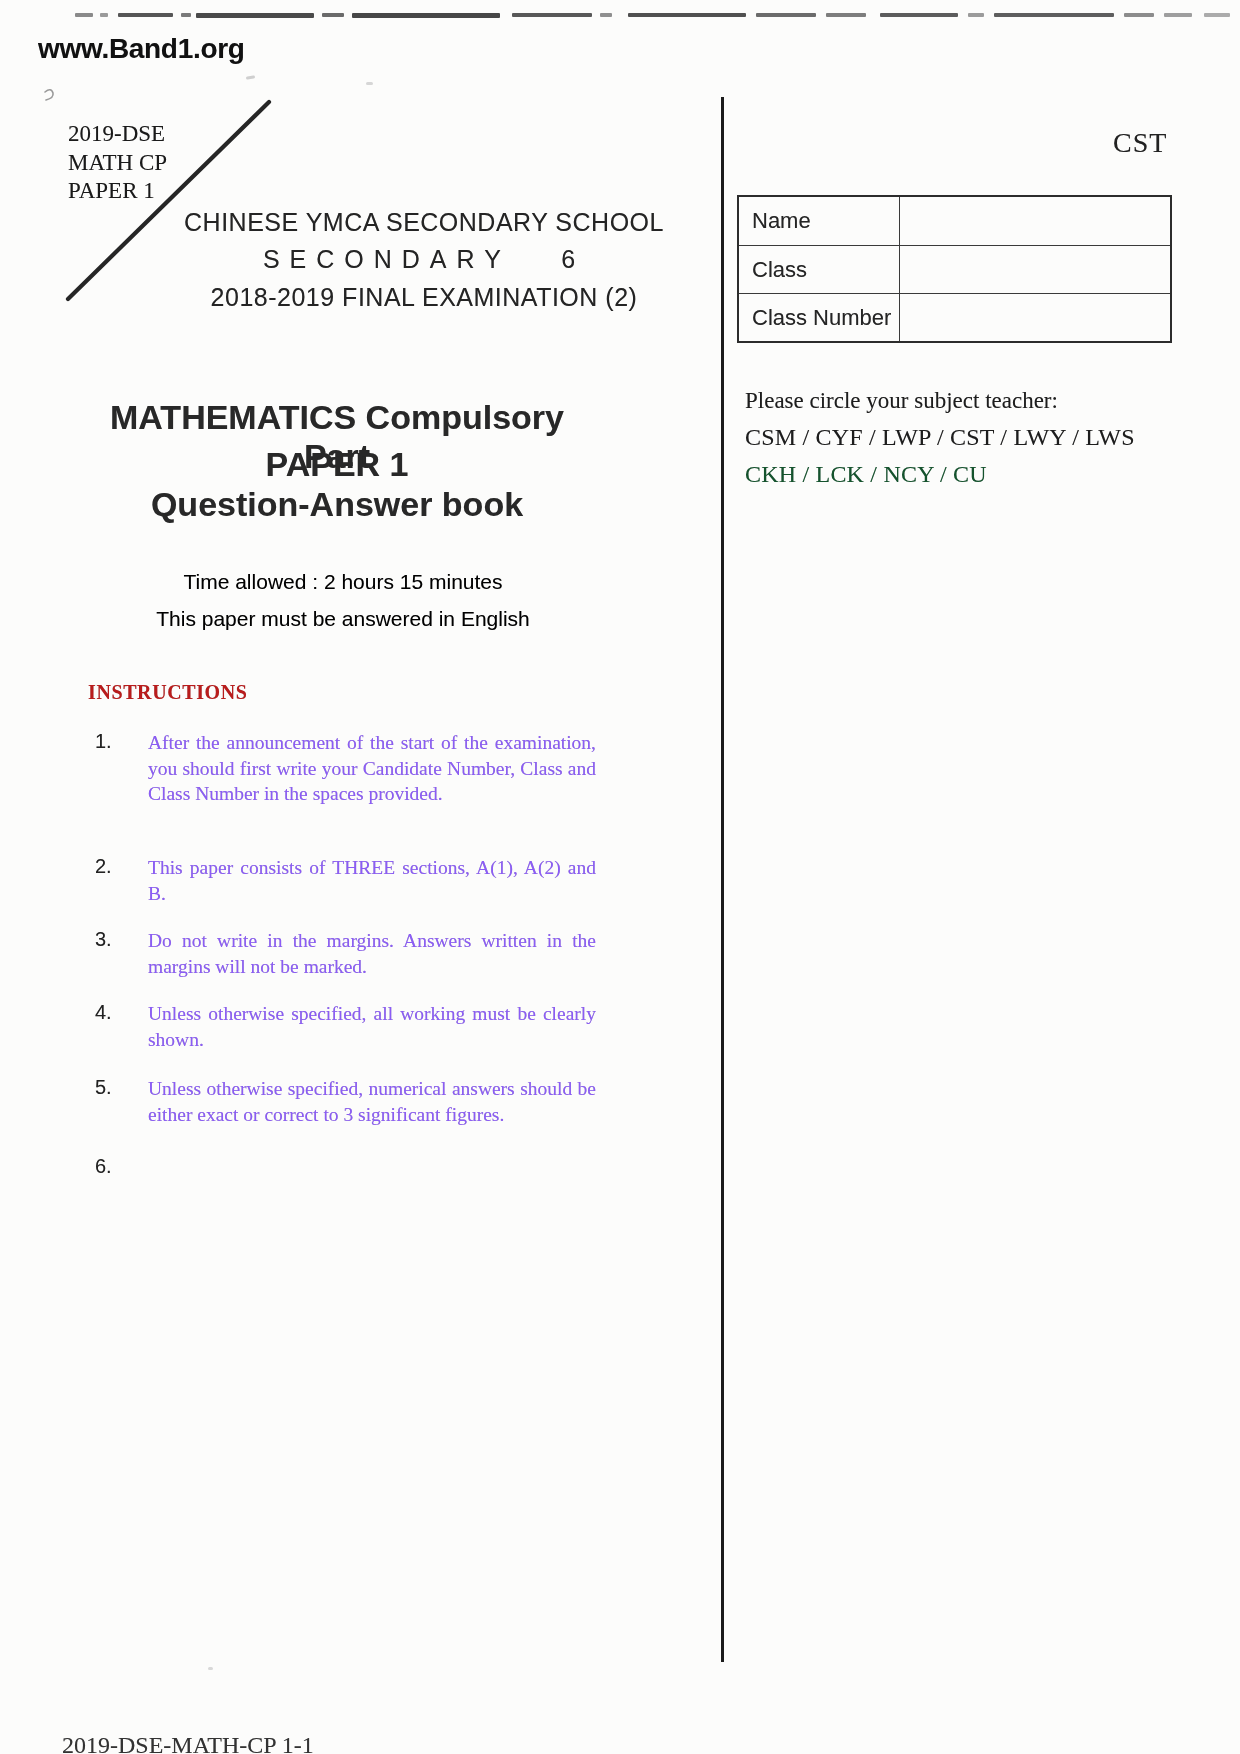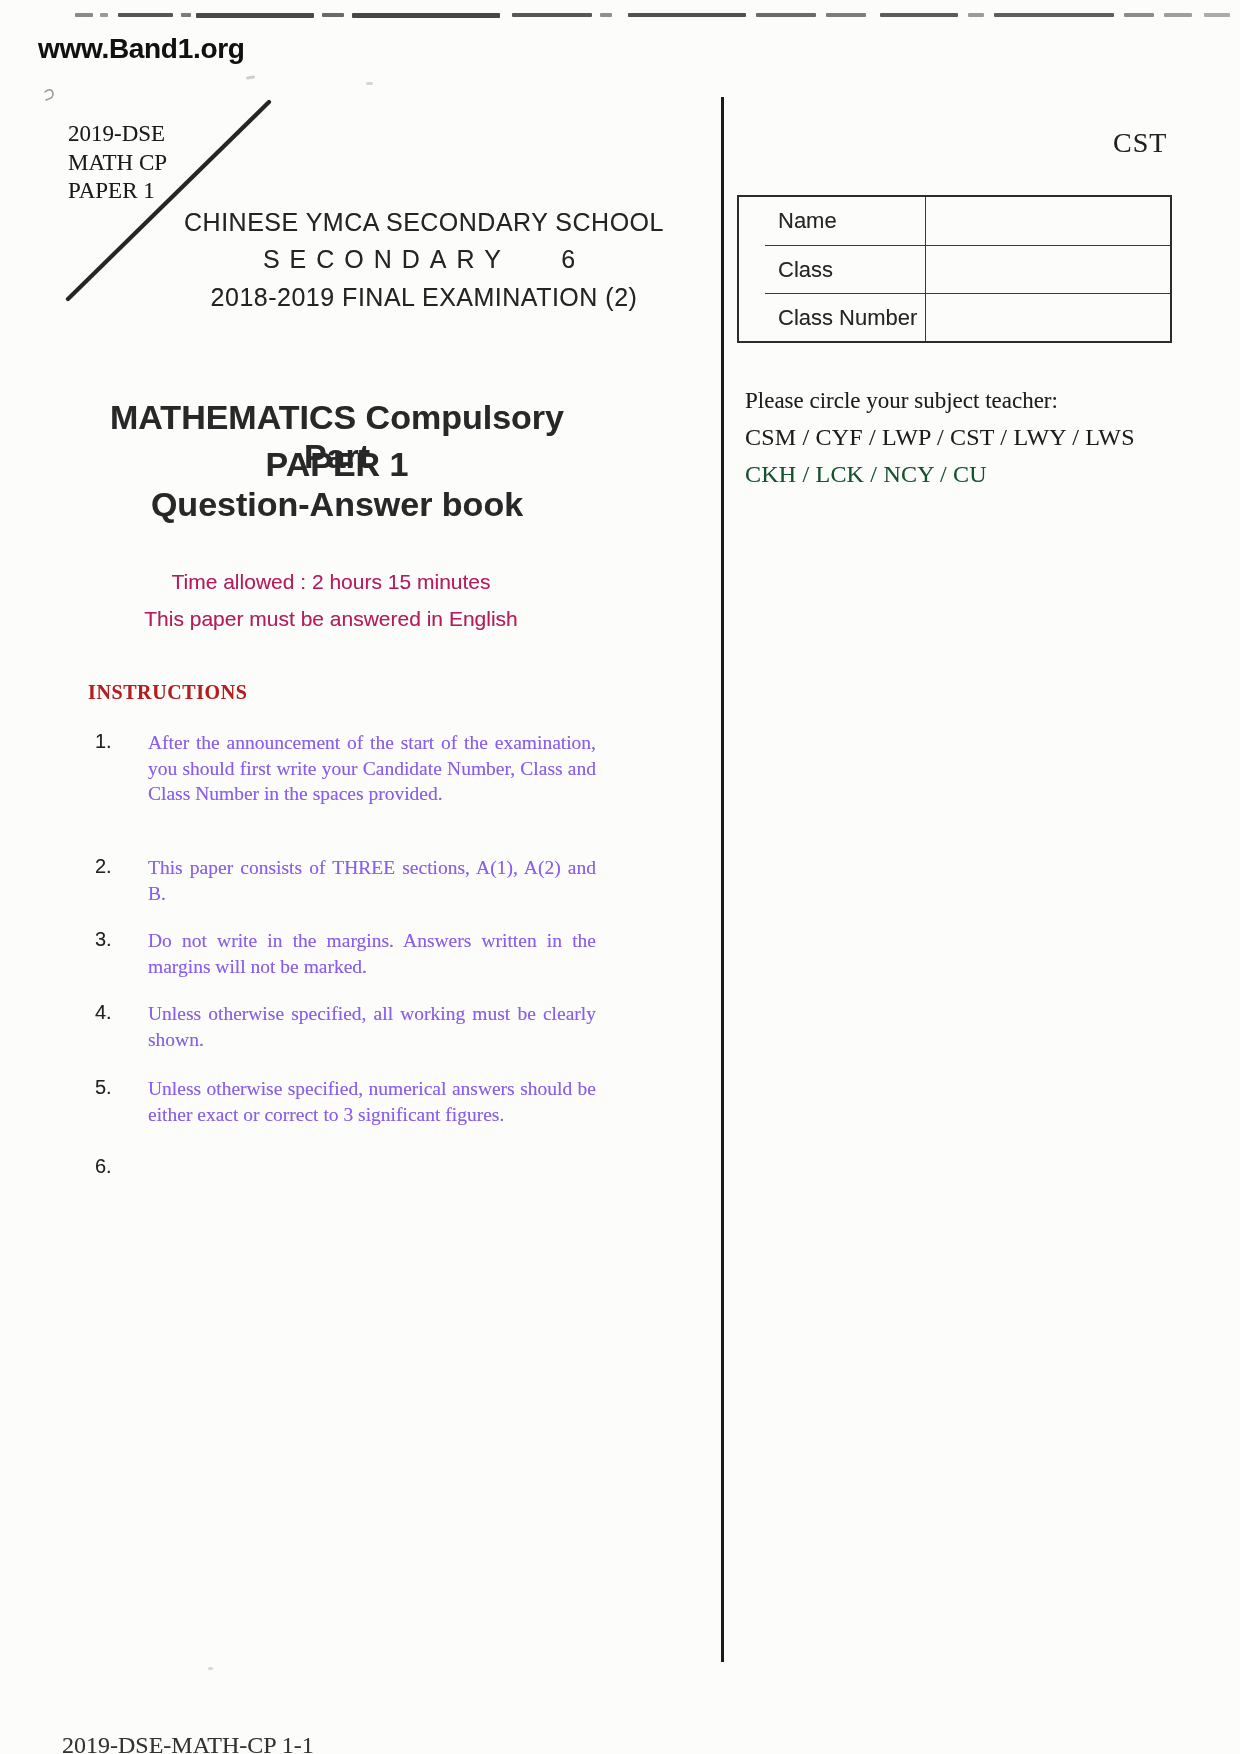--- a/index.html
+++ b/index.html
@@ -37,23 +37,23 @@
 
   
   .title-line {
     left:97px; width:480px; text-align:center;
     font-family:"Liberation Sans","DejaVu Sans",sans-serif;
     font-weight:bold; font-size:34px; color:#282828;
   }
 
   
   .time-line {
-    left:91px; width:480px; text-align:center;
-    font-family:"Liberation Sans","DejaVu Sans",sans-serif;
-    font-size:21px; color:#be185d;
+    left:103px; width:480px; text-align:center;
+    font-family:"Liberation Sans","DejaVu Sans",sans-serif;
+    font-size:21px; color:#000000;
   }
 
   
   .inst-heading {
     left:88px; top:681px;
     font-weight:bold; font-size:20px; letter-spacing:.6px; color:#b91c1c;
   }
   .inst-item { position:absolute; left:95px; width:505px; display:flex; }
   .inst-num {
     width:53px; flex:0 0 53px;
@@ -65,21 +65,21 @@
     font-size:19.5px; line-height:25.5px;
     text-align:justify; color:#8b5cf6;
   }
 
   
   .divider { left:721px; top:97px; width:2.5px; height:1565px; background:#1b1b1b; }
 
   
   .corner-code { left:1113px; top:127px; font-size:28px; letter-spacing:1px; color:#222; }
 
-  .info-table { left:737px; top:195px; width:435px; border:2px solid #2c2c2c; background:transparent;padding-left:26px; }
+  .info-table { left:737px; top:195px; width:435px; border:2px solid #2c2c2c; background:transparent; }
   .info-row { display:flex; height:48px; }
   .info-row + .info-row { border-top:1.5px solid #3a3a3a; }
   .cell-label {
     width:161px; flex:0 0 161px; border-right:1.5px solid #3a3a3a;
     display:flex; align-items:center; padding-left:13px;
     font-family:"Liberation Sans","DejaVu Sans",sans-serif;
     font-size:22px; color:#252525;
   }
   .cell-value { flex:1; }
 

